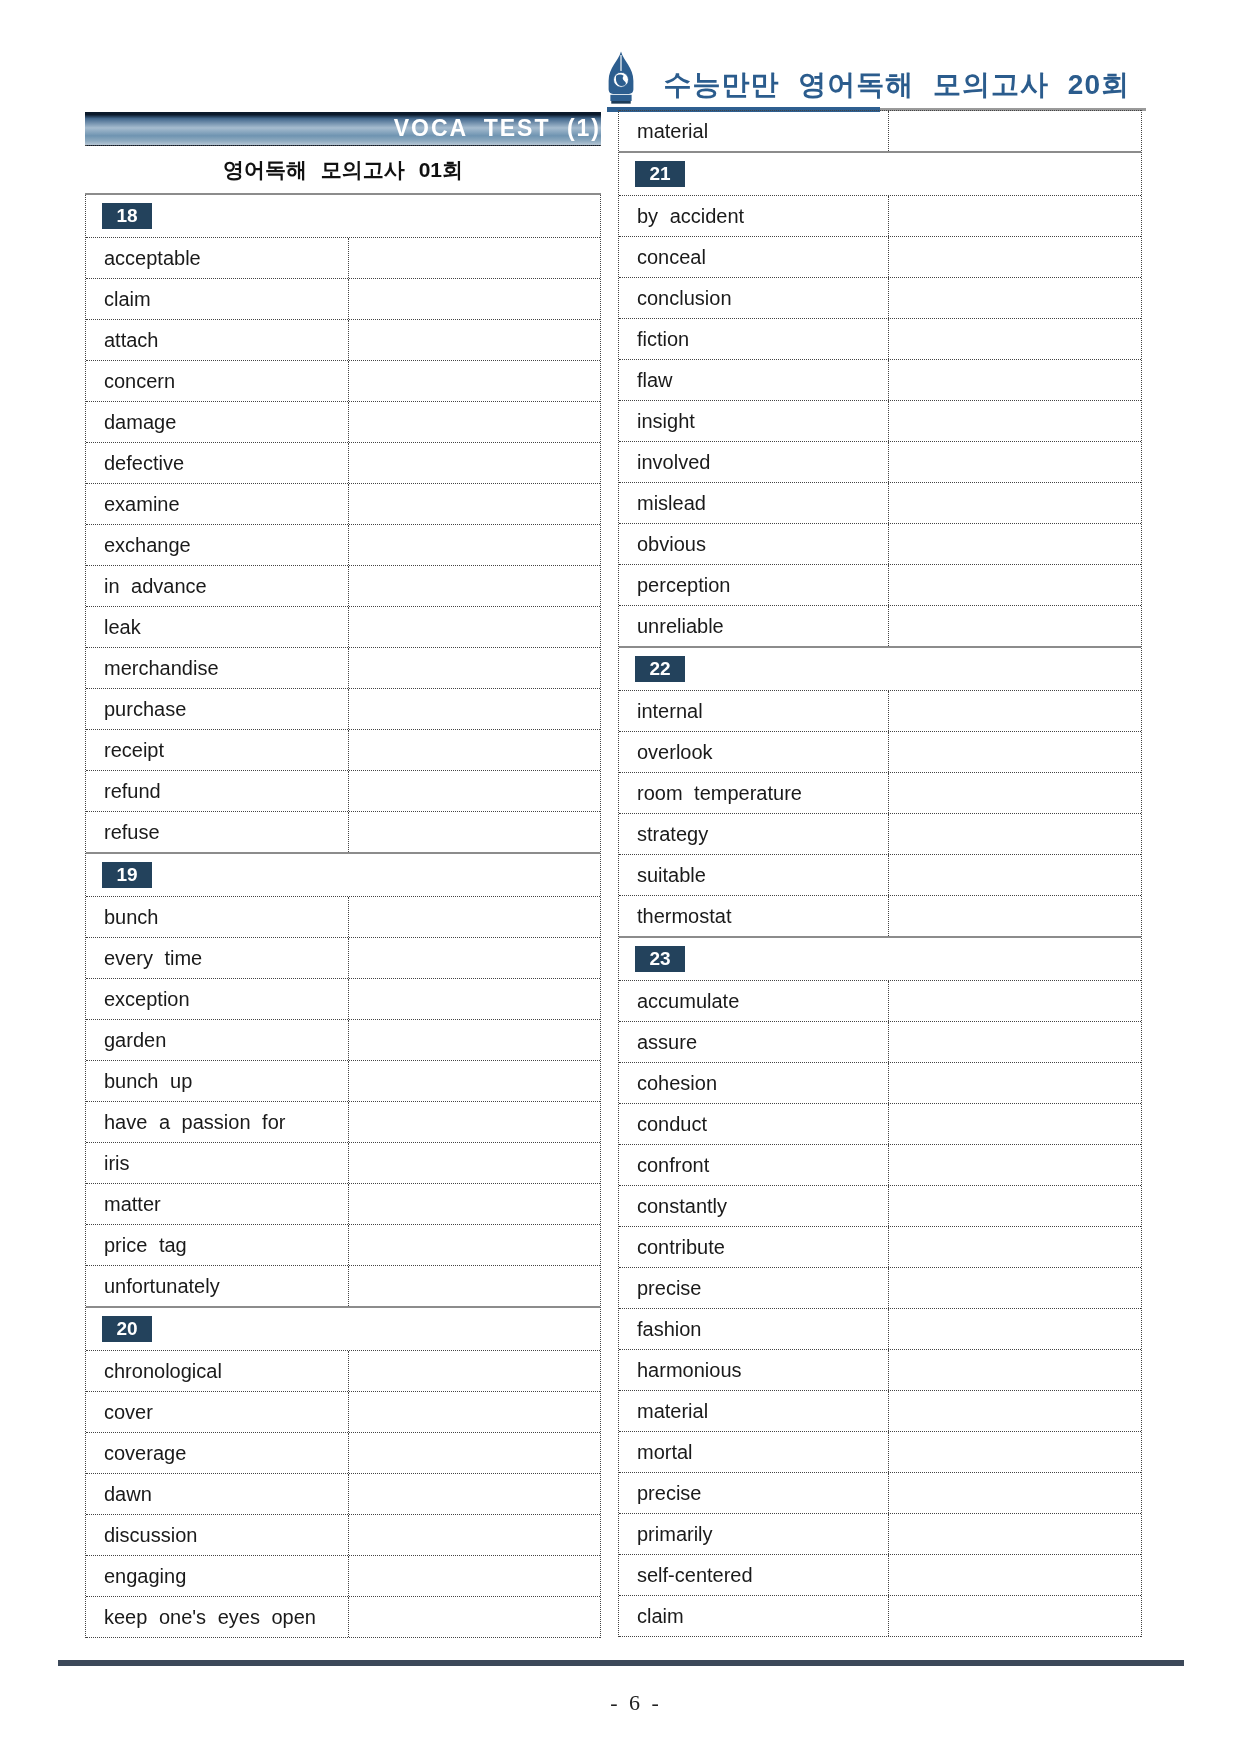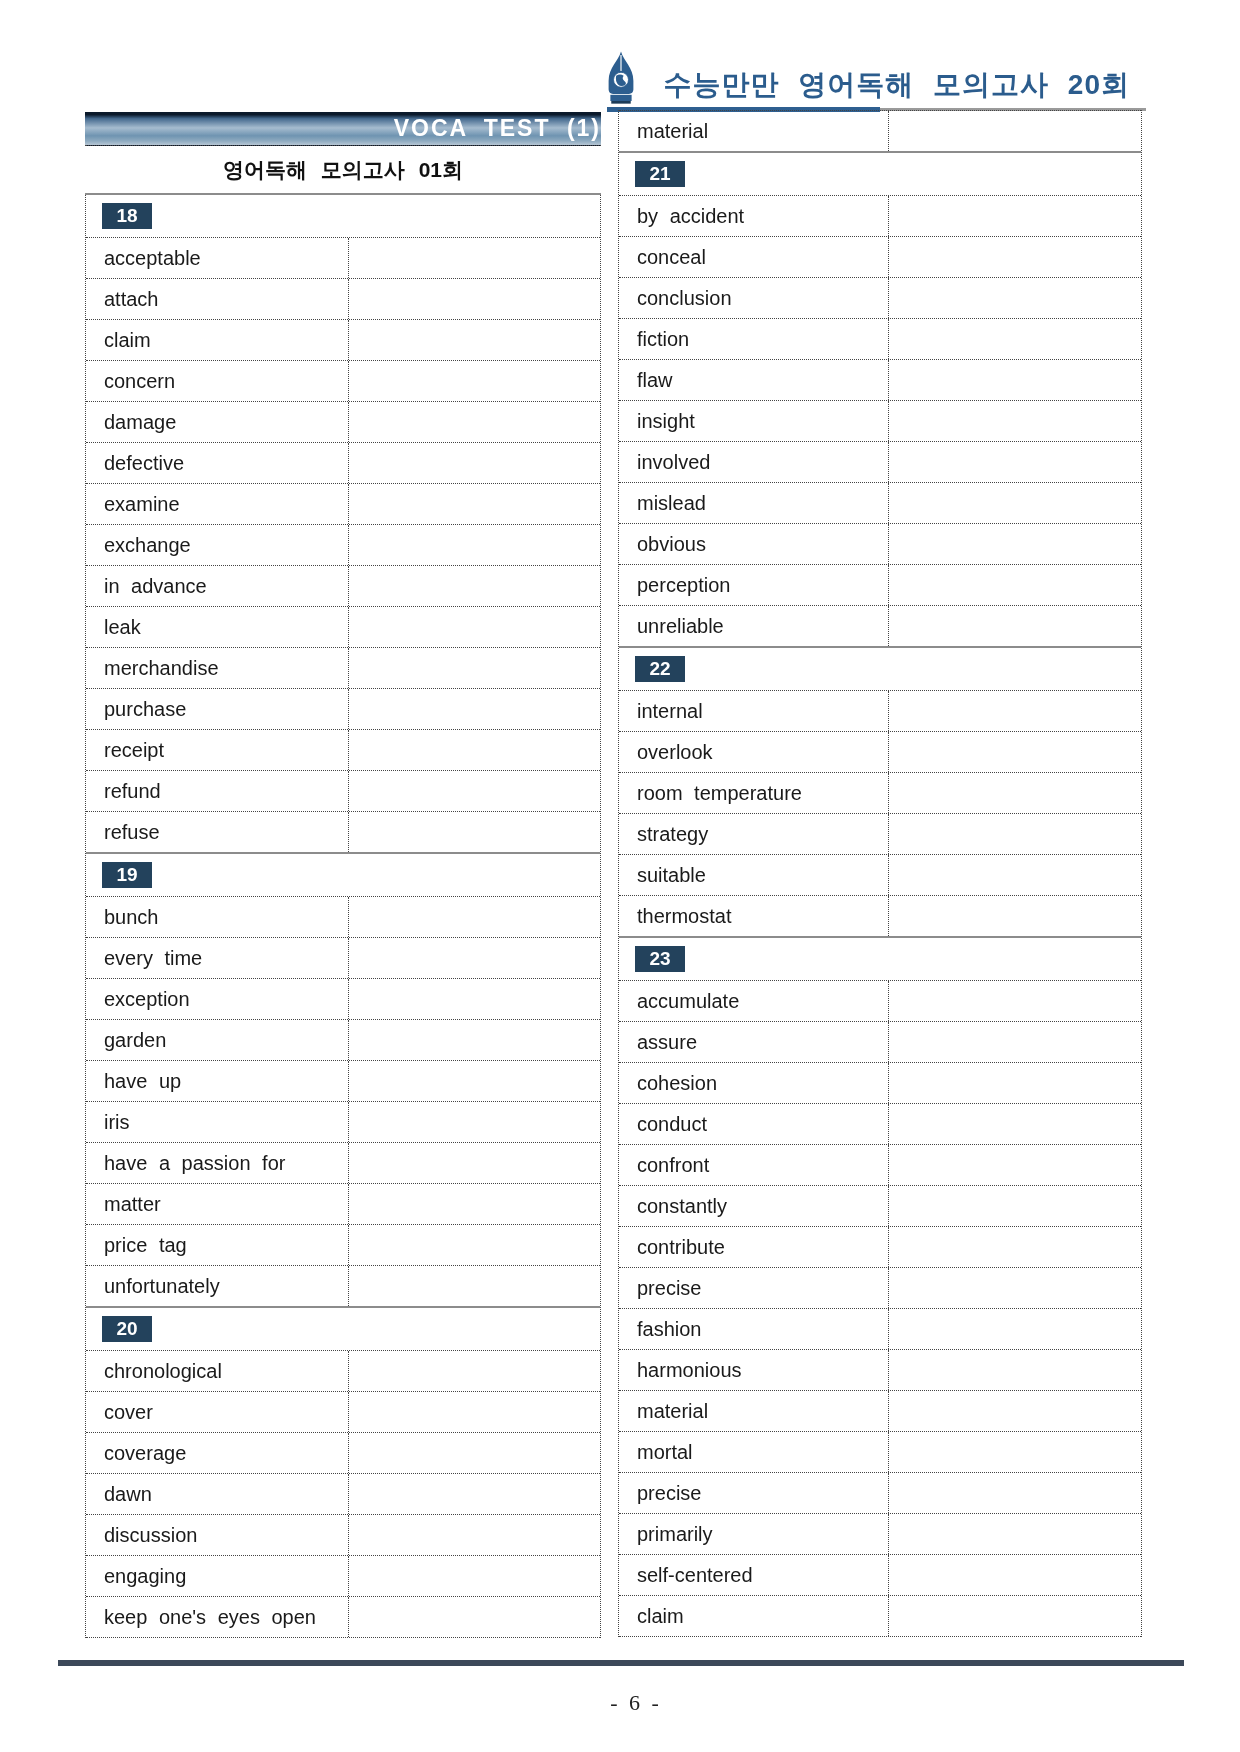--- a/index.html
+++ b/index.html
@@ -91,28 +91,28 @@
     <div class="vtable" id="left-table">
         <div class="badge-row">
           <span class="badge">18</span>
         </div>
         <div class="rows">
           <div class="wrow">
             <div class="wcell">acceptable</div>
             <div class="acell"></div>
           </div>
           <div class="wrow">
+            <div class="wcell">claim</div>
+            <div class="acell"></div>
+          </div>
+          <div class="wrow">
             <div class="wcell">attach</div>
             <div class="acell"></div>
           </div>
           <div class="wrow">
-            <div class="wcell">claim</div>
-            <div class="acell"></div>
-          </div>
-          <div class="wrow">
             <div class="wcell">concern</div>
             <div class="acell"></div>
           </div>
           <div class="wrow">
             <div class="wcell">damage</div>
             <div class="acell"></div>
           </div>
           <div class="wrow">
             <div class="wcell">defective</div>
             <div class="acell"></div>
@@ -168,29 +168,29 @@
           </div>
           <div class="wrow">
             <div class="wcell">exception</div>
             <div class="acell"></div>
           </div>
           <div class="wrow">
             <div class="wcell">garden</div>
             <div class="acell"></div>
           </div>
           <div class="wrow">
-            <div class="wcell">have up</div>
+            <div class="wcell">bunch up</div>
+            <div class="acell"></div>
+          </div>
+          <div class="wrow">
+            <div class="wcell">have a passion for</div>
             <div class="acell"></div>
           </div>
           <div class="wrow">
             <div class="wcell">iris</div>
-            <div class="acell"></div>
-          </div>
-          <div class="wrow">
-            <div class="wcell">have a passion for</div>
             <div class="acell"></div>
           </div>
           <div class="wrow">
             <div class="wcell">matter</div>
             <div class="acell"></div>
           </div>
           <div class="wrow">
             <div class="wcell">price tag</div>
             <div class="acell"></div>
           </div>

